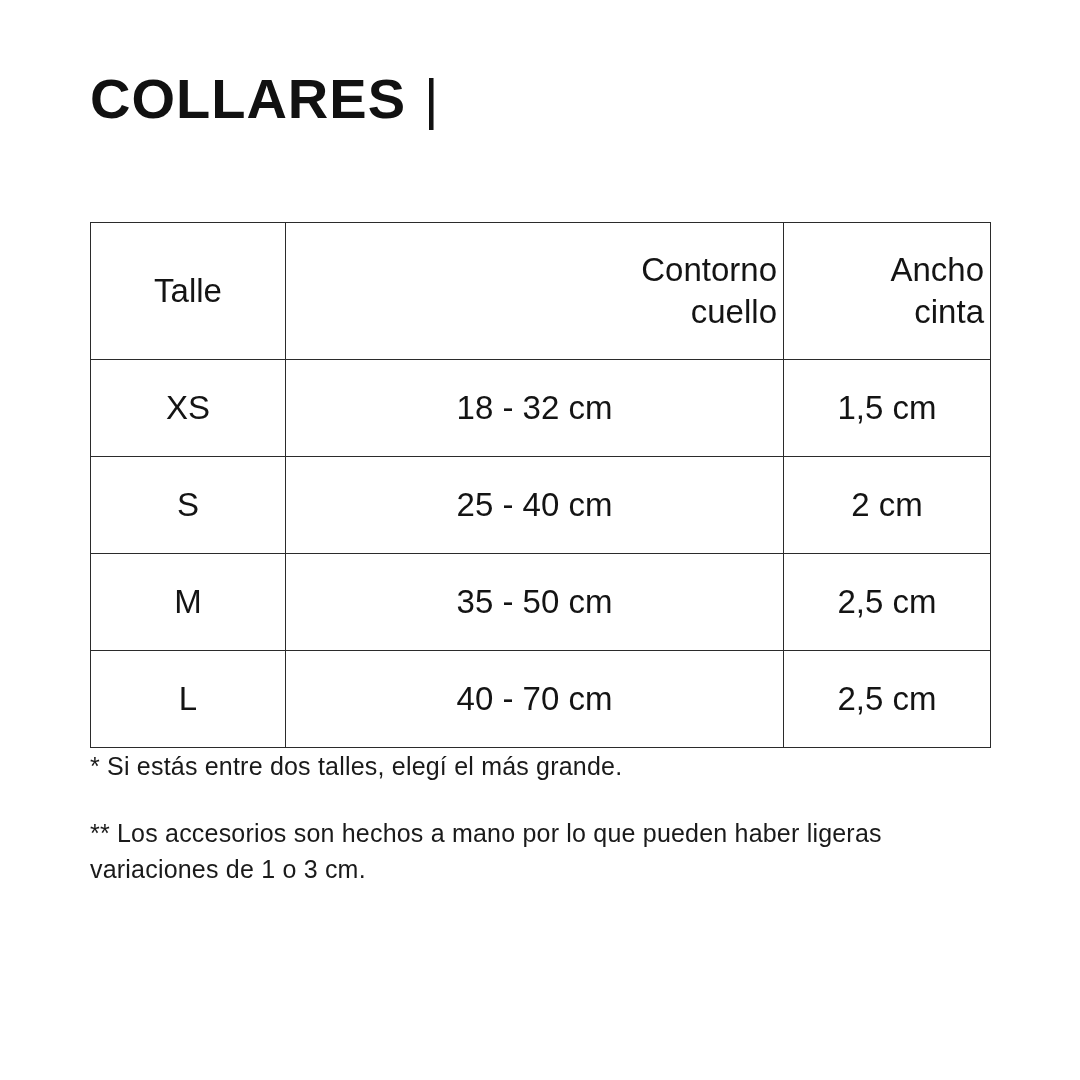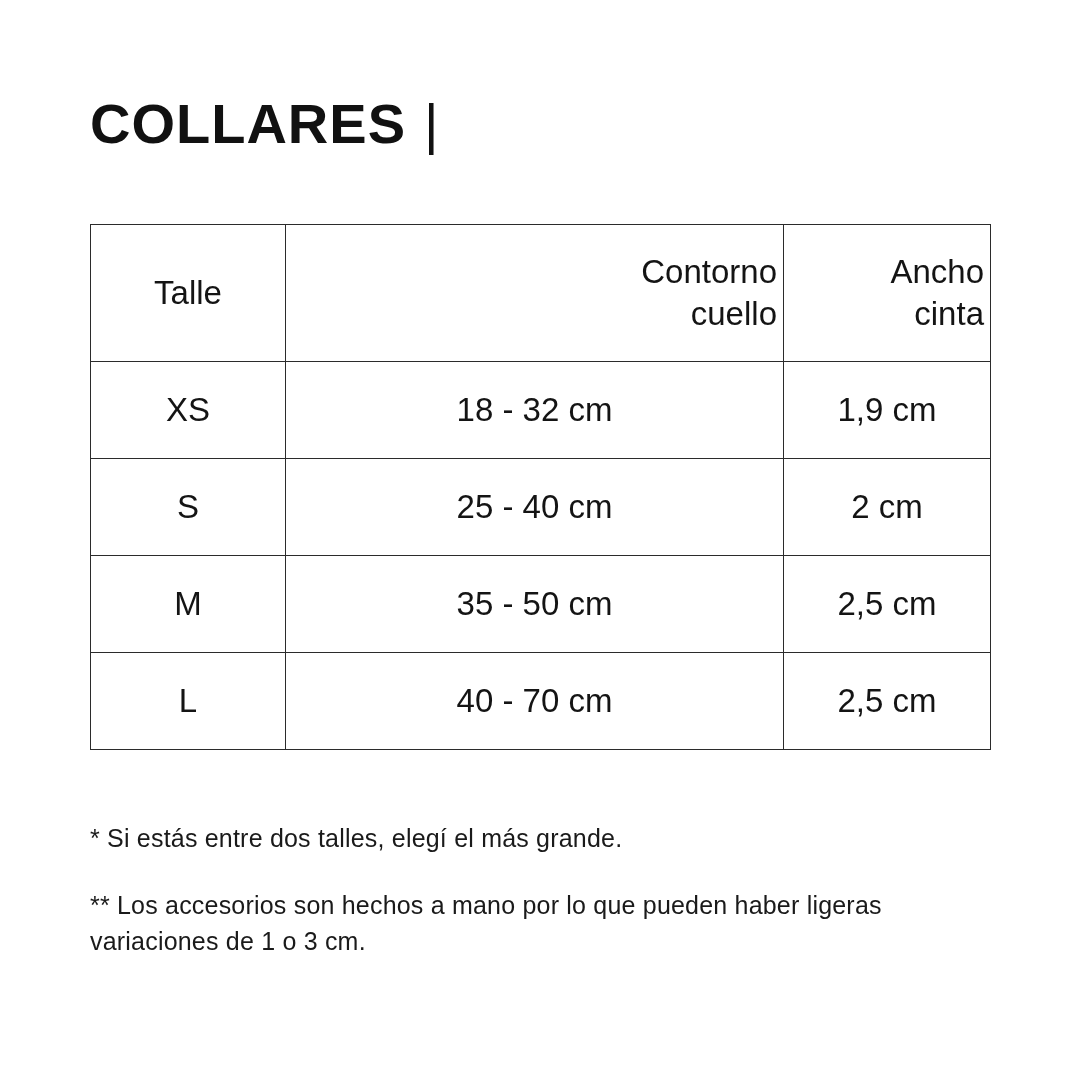--- a/index.html
+++ b/index.html
@@ -18,21 +18,21 @@
   .page {
     position: relative;
     width: 1080px;
     height: 1080px;
     box-sizing: border-box;
     padding: 0 90px;
   }
 
   
   .title-block {
-    padding-top: 96px;
+    padding-top: 71px;
     display: flex;
     align-items: baseline;
     white-space: nowrap;
   }
   .title-main {
     font-size: 56px;
     font-weight: 700;
     letter-spacing: 1px;
     line-height: 1;
     color: #111111;
@@ -47,21 +47,21 @@
   .title-sub {
     font-size: 50px;
     font-weight: 400;
     line-height: 1;
     color: #111111;
     letter-spacing: 0.5px;
   }
 
   
   .size-table {
-    margin-top: 72px;
+    margin-top: 95px;
     width: 900px;
     border-collapse: collapse;
     table-layout: fixed;
   }
   .size-table th,
   .size-table td {
     border: 1.5px solid #2b2b2b;
     text-align: center;
     font-weight: 400;
     color: #141414;
@@ -80,21 +80,20 @@
     text-align: center;
   }
   .col-talle   { width: 195px; }
   .col-contorno{ width: 498px; }
   .col-ancho   { width: 207px; }
 
   .th-stack span { display: block; text-align: right; }
 
   
   .notes {
-    margin-top: 70px;
     width: 880px;
   }
   .note {
     font-size: 25px;
     line-height: 1.45;
     color: #1a1a1a;
     margin: 0 0 30px 0;
     letter-spacing: 0.2px;
   }
   .note:last-child { margin-bottom: 0; }
@@ -120,21 +119,21 @@
         <th class="col-ancho th-stack">
           <span>Ancho</span>
           <span>cinta</span>
         </th>
       </tr>
     </thead>
     <tbody>
       <tr>
         <td>XS</td>
         <td>18 - 32 cm</td>
-        <td>1,9 cm</td>
+        <td>1,5 cm</td>
       </tr>
       <tr>
         <td>S</td>
         <td>25 - 40 cm</td>
         <td>2 cm</td>
       </tr>
       <tr>
         <td>M</td>
         <td>35 - 50 cm</td>
         <td>2,5 cm</td>

